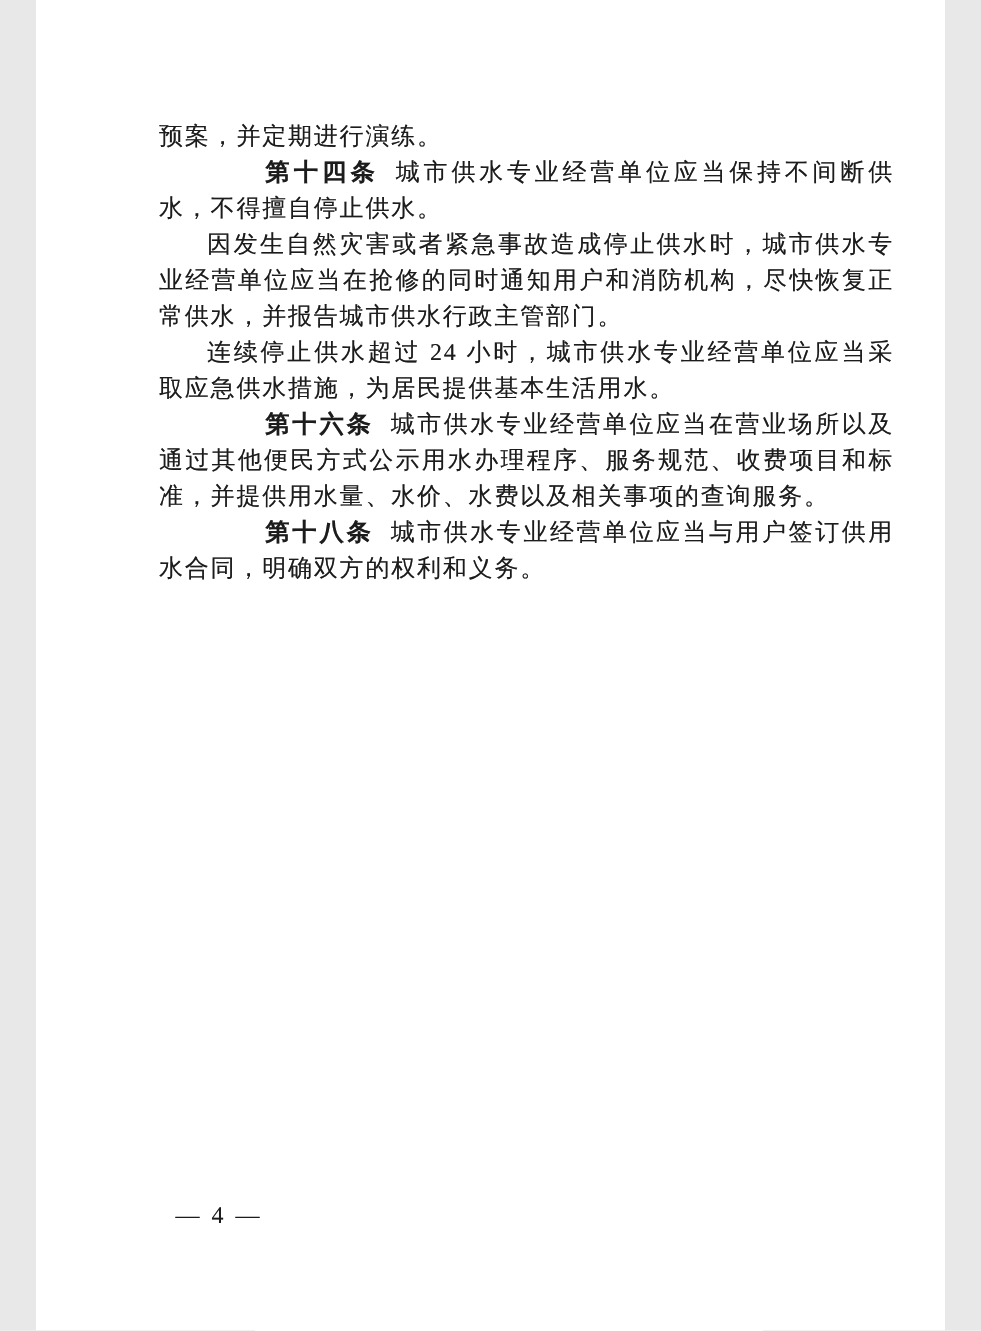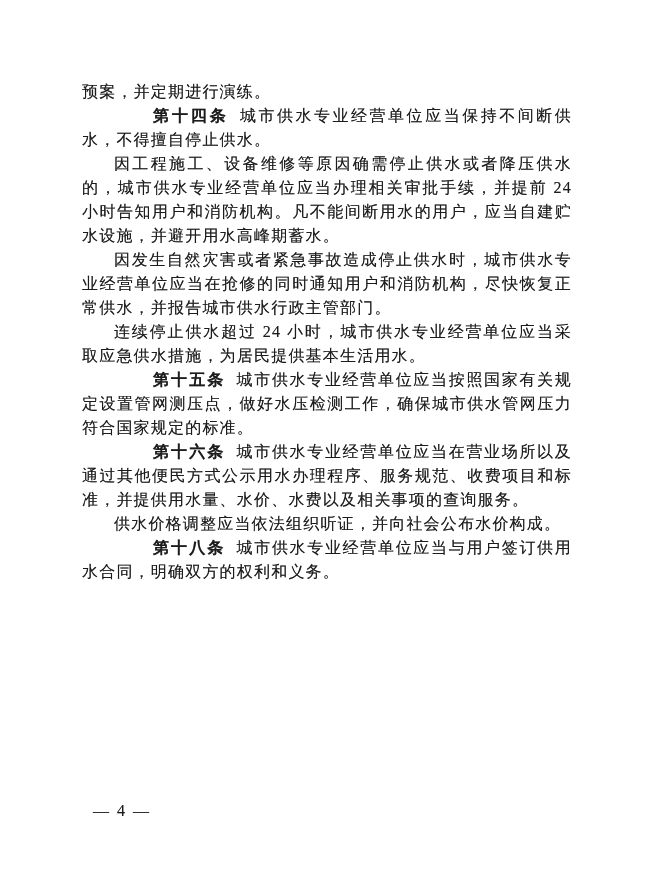--- a/index.html
+++ b/index.html
@@ -1,18 +1,18 @@
 <!DOCTYPE html>
 <html style="--page-bg: #ffffff; --text-color: #1c1c1c;"><head>
 <meta charset="utf-8">
 <style>
   html,body{margin:0;padding:0;background:#e8e8e8;}
   .page{
     position:relative;
-    width:654px;height:887px;
+    width:606px;height:887px;
     background:var(--page-bg,#ffffff);
     color:var(--text-color,#1c1c1c);
     font-family:"Liberation Serif","DejaVu Serif",serif;
     overflow:hidden;
     margin:0 auto;
     text-decoration:underline;
   }
   .doc-body{
     position:absolute;
     left:82px;top:80px;width:490px;
@@ -39,22 +39,19 @@
     text-shadow:0 0 0.4px rgba(25,25,25,0.5);
   }
 </style>
 </head>
 <body>
 
 <div class="page">
   <div class="doc-body">
       <p class="para no-indent"><span>预案，并定期进行演练。</span></p>
       <p class="para"><b class="term">第十四条</b><span>城市供水专业经营单位应当保持不间断供水，不得擅自停止供水。</span></p>
-      <p class="para"><span>因工程施工、设备维修等原因确需停止供水或者降压供水的，城市供水专业经营单位应当办理相关审批手续，并提前 24 小时告知用户和消防机构。凡不能间断用水的用户，应当自建贮水设施，并避开用水高峰期蓄水。</span></p>
       <p class="para"><span>因发生自然灾害或者紧急事故造成停止供水时，城市供水专业经营单位应当在抢修的同时通知用户和消防机构，尽快恢复正常供水，并报告城市供水行政主管部门。</span></p>
       <p class="para"><span>连续停止供水超过 24 小时，城市供水专业经营单位应当采取应急供水措施，为居民提供基本生活用水。</span></p>
-      <p class="para"><b class="term">第十五条</b><span>城市供水专业经营单位应当按照国家有关规定设置管网测压点，做好水压检测工作，确保城市供水管网压力符合国家规定的标准。</span></p>
       <p class="para"><b class="term">第十六条</b><span>城市供水专业经营单位应当在营业场所以及通过其他便民方式公示用水办理程序、服务规范、收费项目和标准，并提供用水量、水价、水费以及相关事项的查询服务。</span></p>
-      <p class="para"><span>供水价格调整应当依法组织听证，并向社会公布水价构成。</span></p>
       <p class="para"><b class="term">第十八条</b><span>城市供水专业经营单位应当与用户签订供用水合同，明确双方的权利和义务。</span></p>
     </div>
   <div class="footer">— 4 —</div>
 </div>
 
 </body></html>

